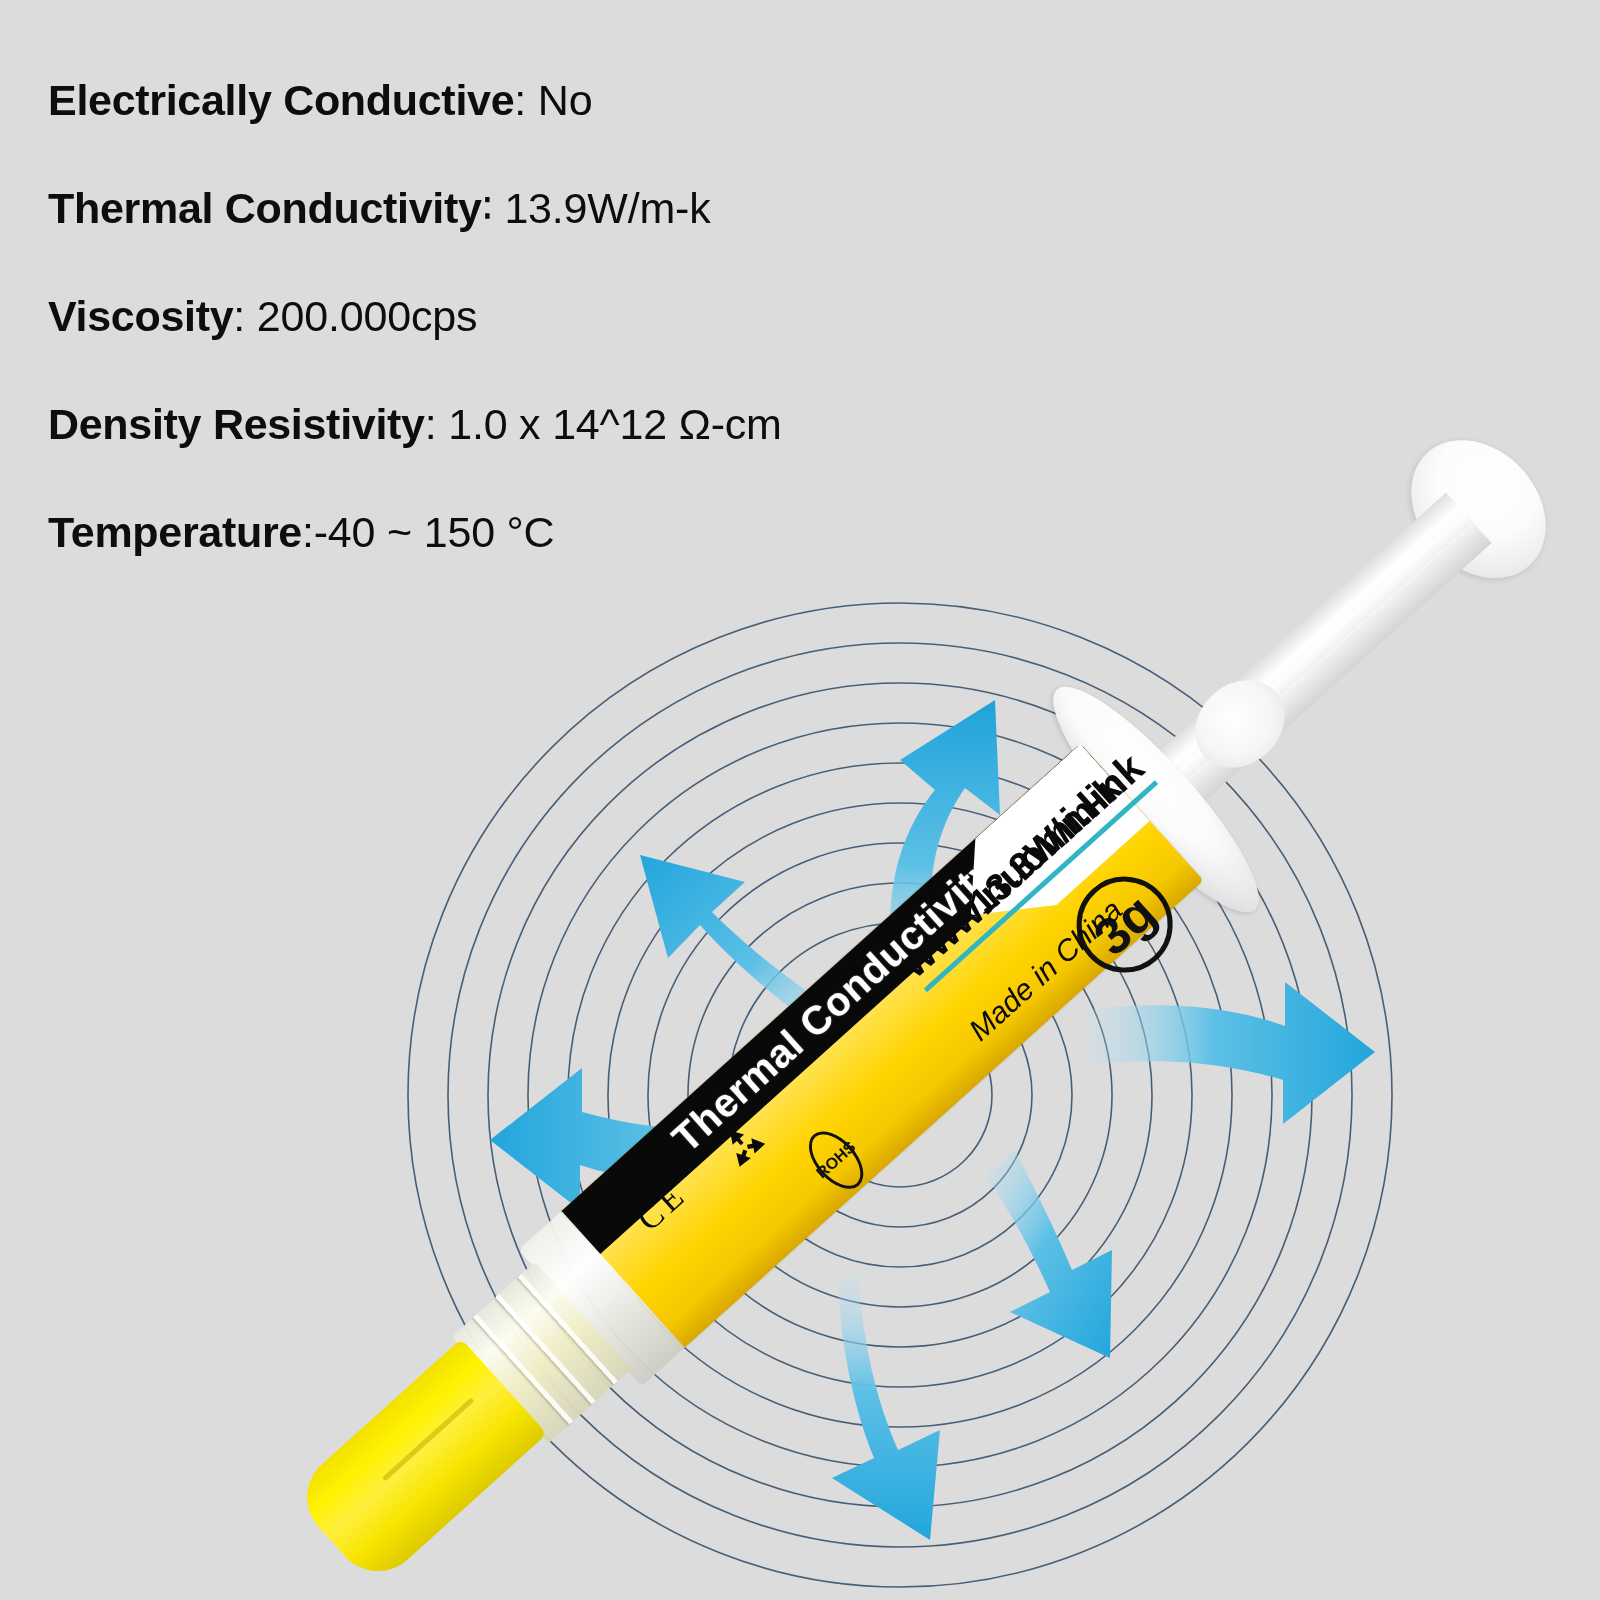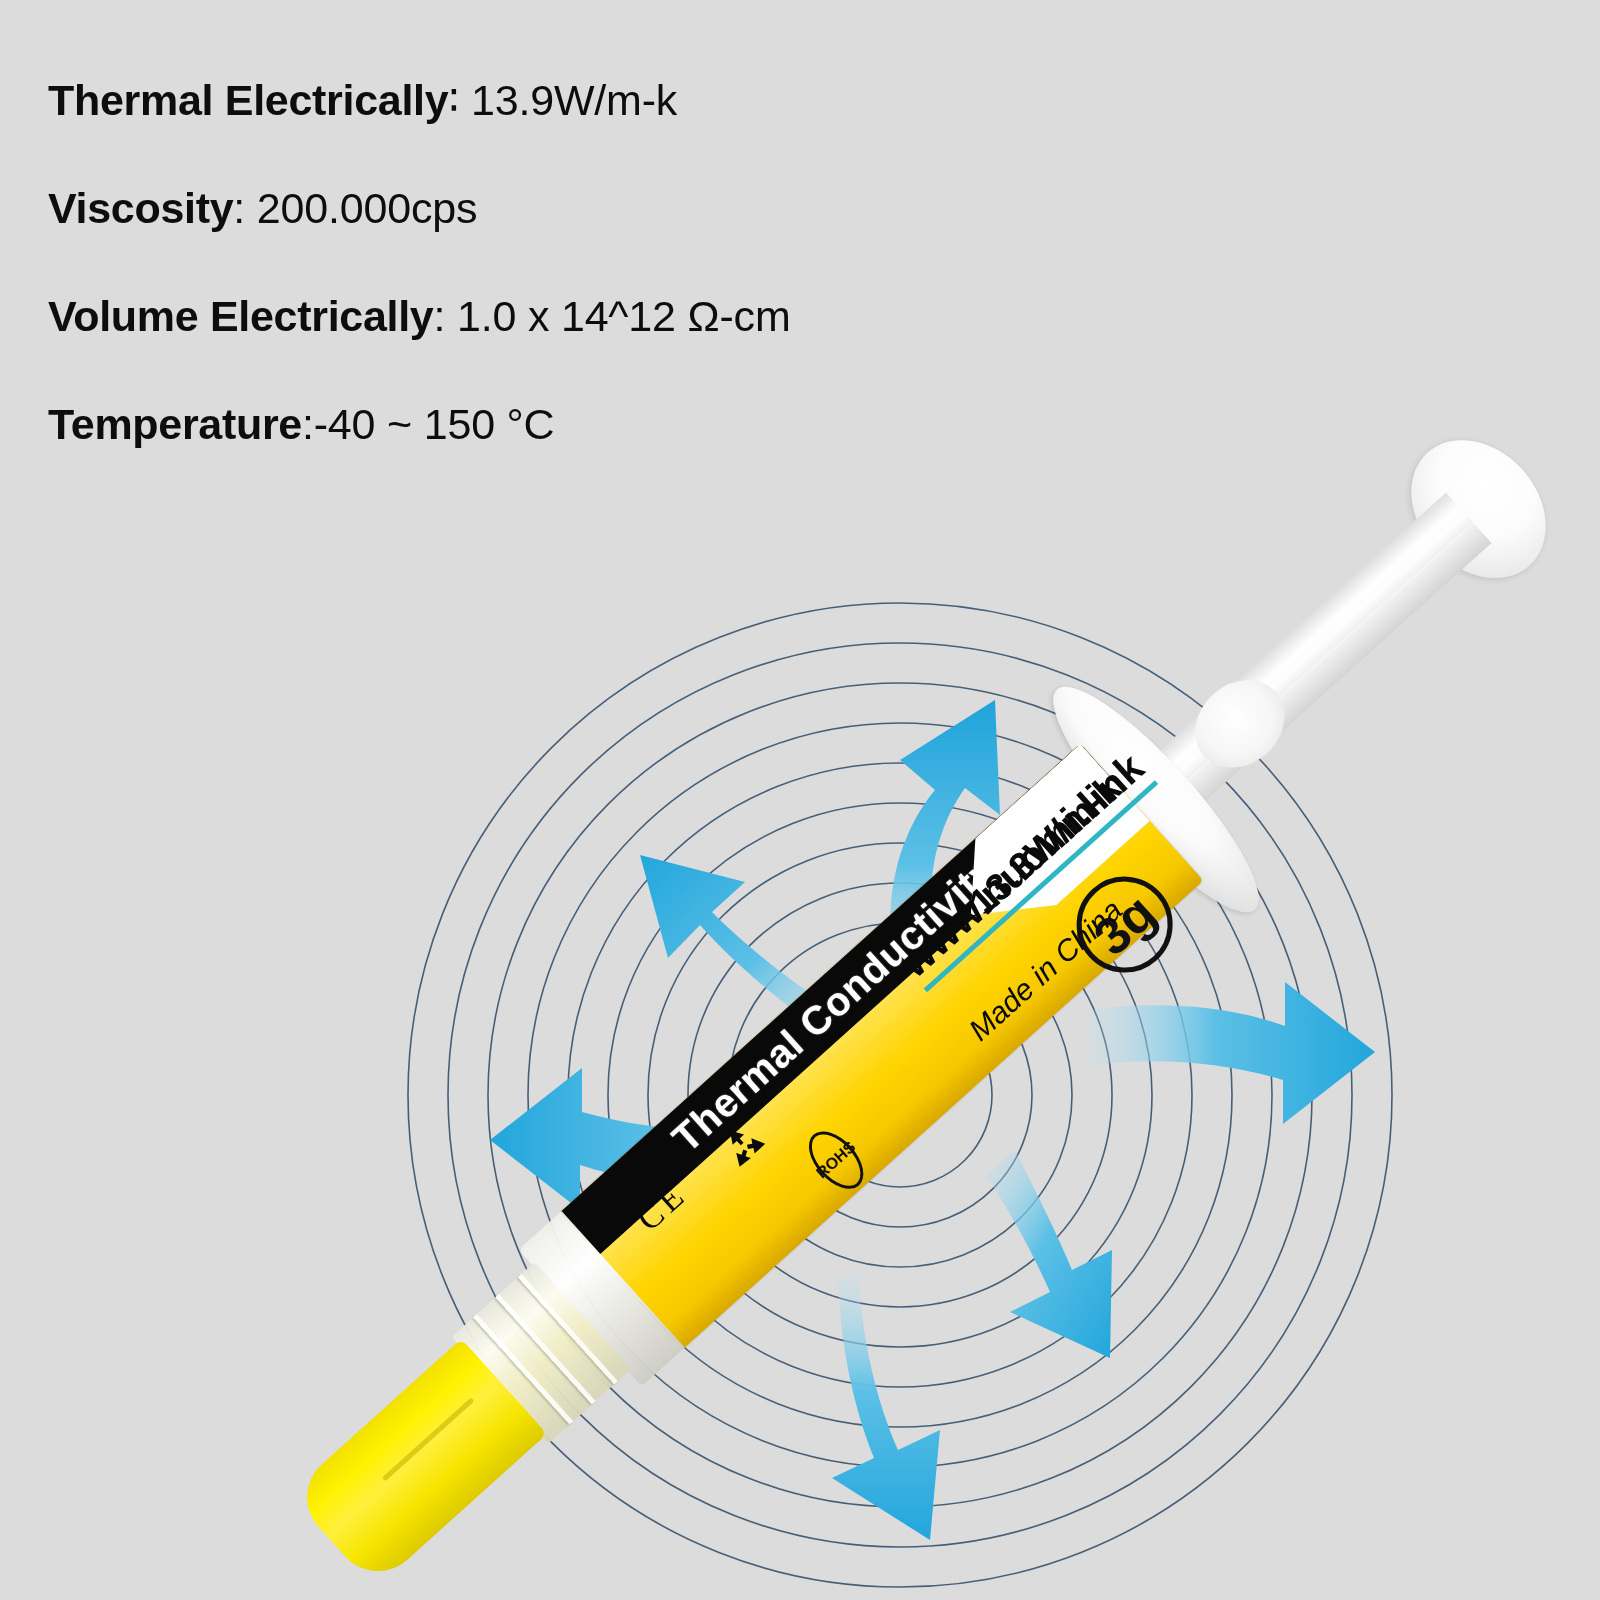--- a/index.html
+++ b/index.html
@@ -480,33 +480,36 @@
       <div class="rib" style="top:18px"></div>
       <div class="rib" style="top:48px"></div>
       <div class="rib" style="top:78px"></div>
     </div>
     <div class="syr" id="nozzle"></div>
     <div class="syr" id="nozzle-seam"></div>
   </div>
 
   <div id="spec-list">
 
-
     <div class="spec-row">
-      <span class="spec-label">Thermal Electrically</span><span class="spec-value">∶  </span><span class="spec-value">13.9W/m-k</span>
+      <span class="spec-label">Electrically Conductive</span><span class="spec-value">: </span><span class="spec-value">No</span>
+    </div>
+
+    <div class="spec-row">
+      <span class="spec-label">Thermal Conductivity</span><span class="spec-value">∶  </span><span class="spec-value">13.9W/m-k</span>
     </div>
 
 
 
     <div class="spec-row">
       <span class="spec-label">Viscosity</span><span class="spec-value">: </span><span class="spec-value">200.000cps</span>
     </div>
 
     <div class="spec-row">
-      <span class="spec-label">Volume Electrically</span><span class="spec-value">: </span><span class="spec-value">1.0 x 14^12 Ω-cm</span>
+      <span class="spec-label">Density Resistivity</span><span class="spec-value">: </span><span class="spec-value">1.0 x 14^12 Ω-cm</span>
     </div>
 
 
     <div class="spec-row">
       <span class="spec-label">Temperature</span><span class="spec-value">:</span><span class="spec-value">-40 ~ 150 °C</span>
     </div>
 
   </div>
 
 </div>

